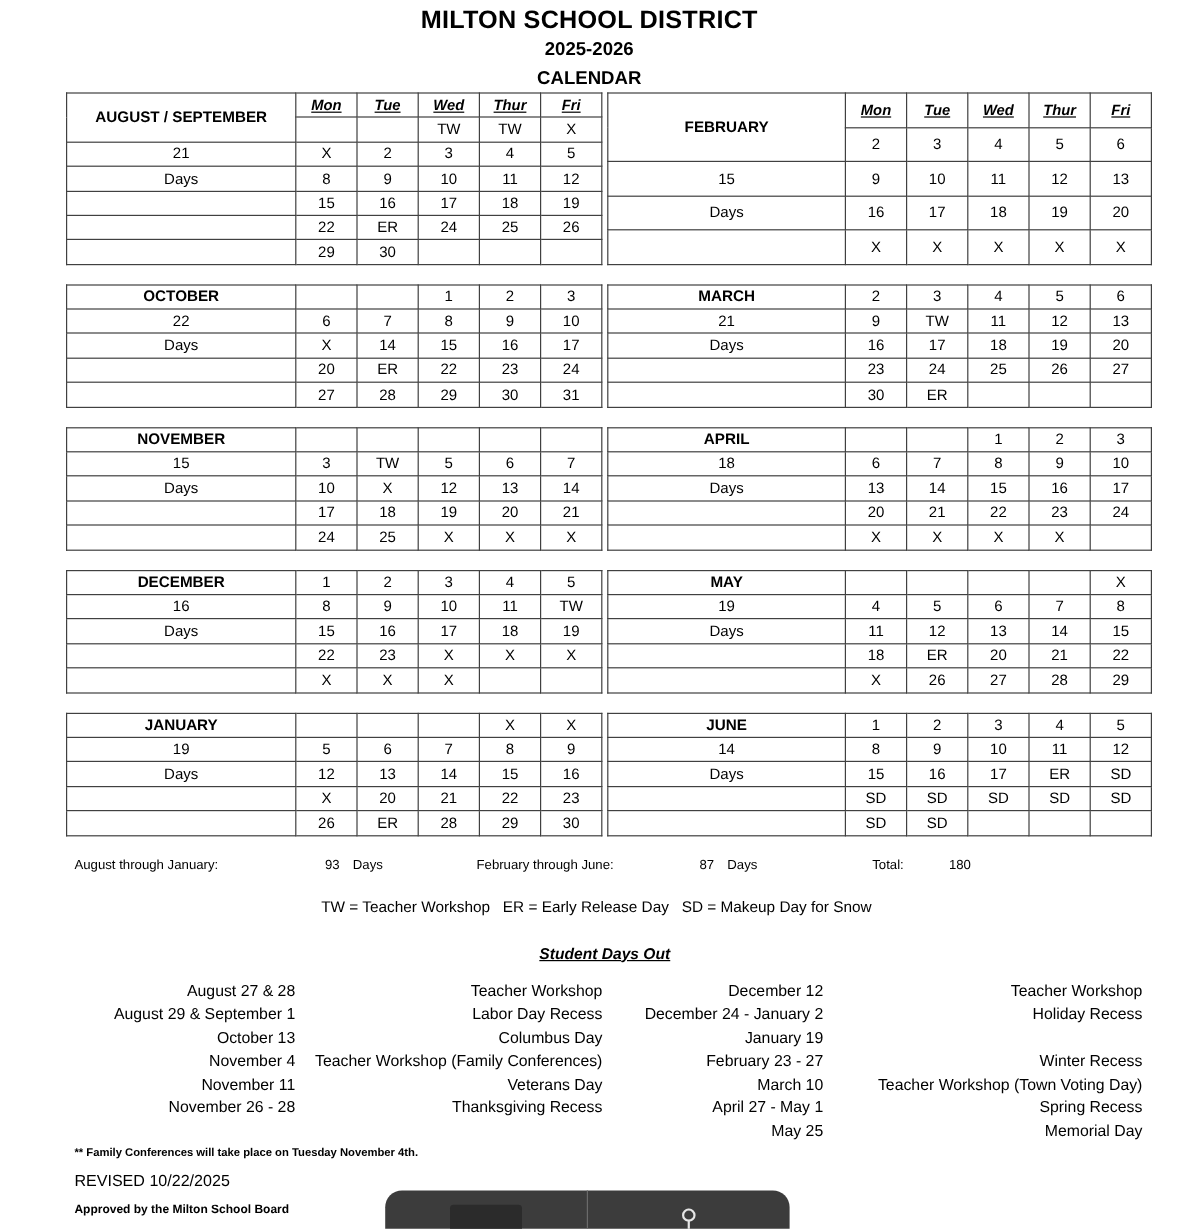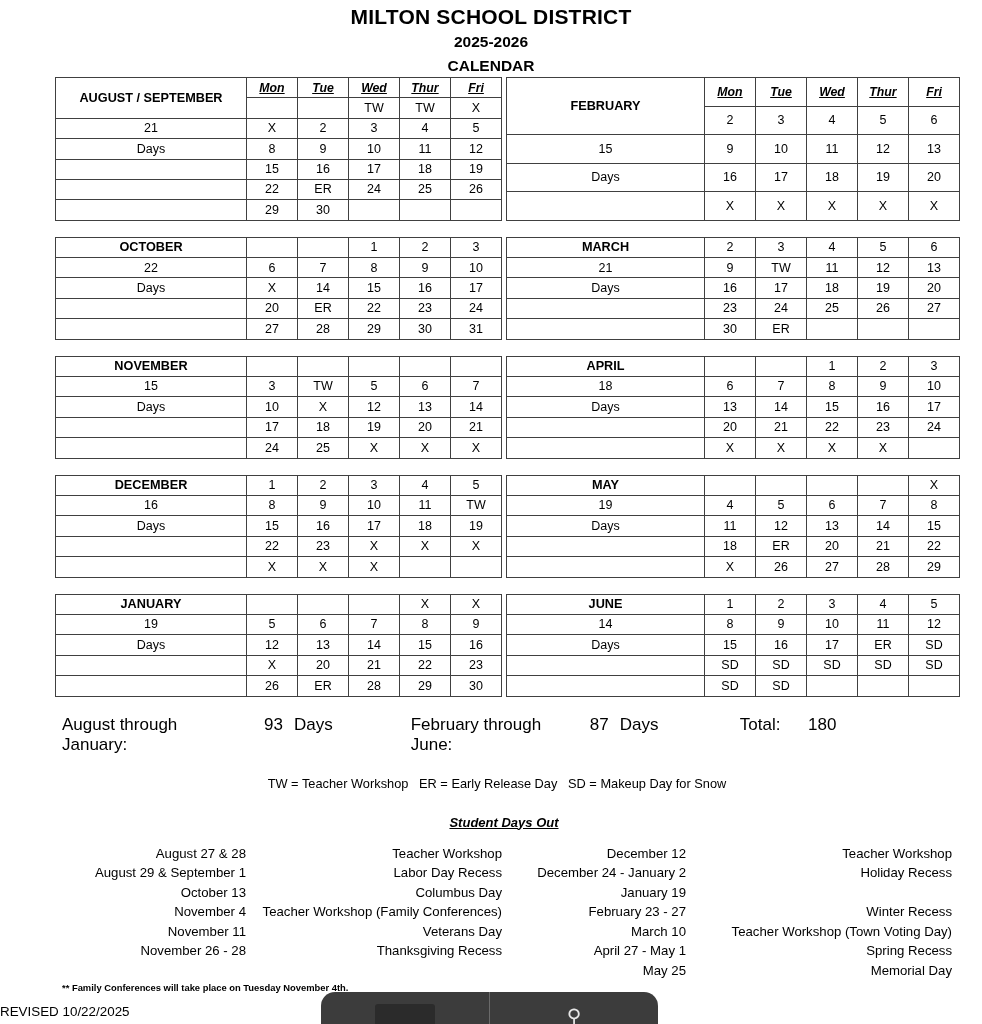--- a/index.html
+++ b/index.html
@@ -87,21 +87,21 @@
     text-decoration: underline;
     font-size: 12.3px;
   }
 
   
   .totals {
     margin-top: 18px;
     padding: 0 22px 0 62px;
     display: flex;
     align-items: baseline;
-    font-size: 17px;
+    font-size: 11px;
   }
   .tot-a { width: 175px; }
   .tot-num { width: 46px; text-align: right; }
   .tot-lbl { margin-left: 11px; }
   .tot-spacer1 { flex: 0 0 78px; }
   .tot-b { width: 152px; text-align: left; }
   .tot-spacer2 { flex: 0 0 48px; }
   .tot-total-lbl { width: 74px; text-align: right; }
   .tot-total-num { width: 56px; text-align: right; }
 
@@ -146,20 +146,21 @@
   
   .footnote {
     font-size: 9.4px;
     font-weight: bold;
     padding-left: 62px;
     margin-top: 0px;
     line-height: 14px;
   }
   .revised {
     font-size: 13.4px;
+    padding-left: 62px;
     margin-top: 8px;
     line-height: 18px;
   }
   .approved {
     font-size: 10px;
     font-weight: bold;
     padding-left: 62px;
     margin-top: 9px;
     line-height: 13px;
   }

